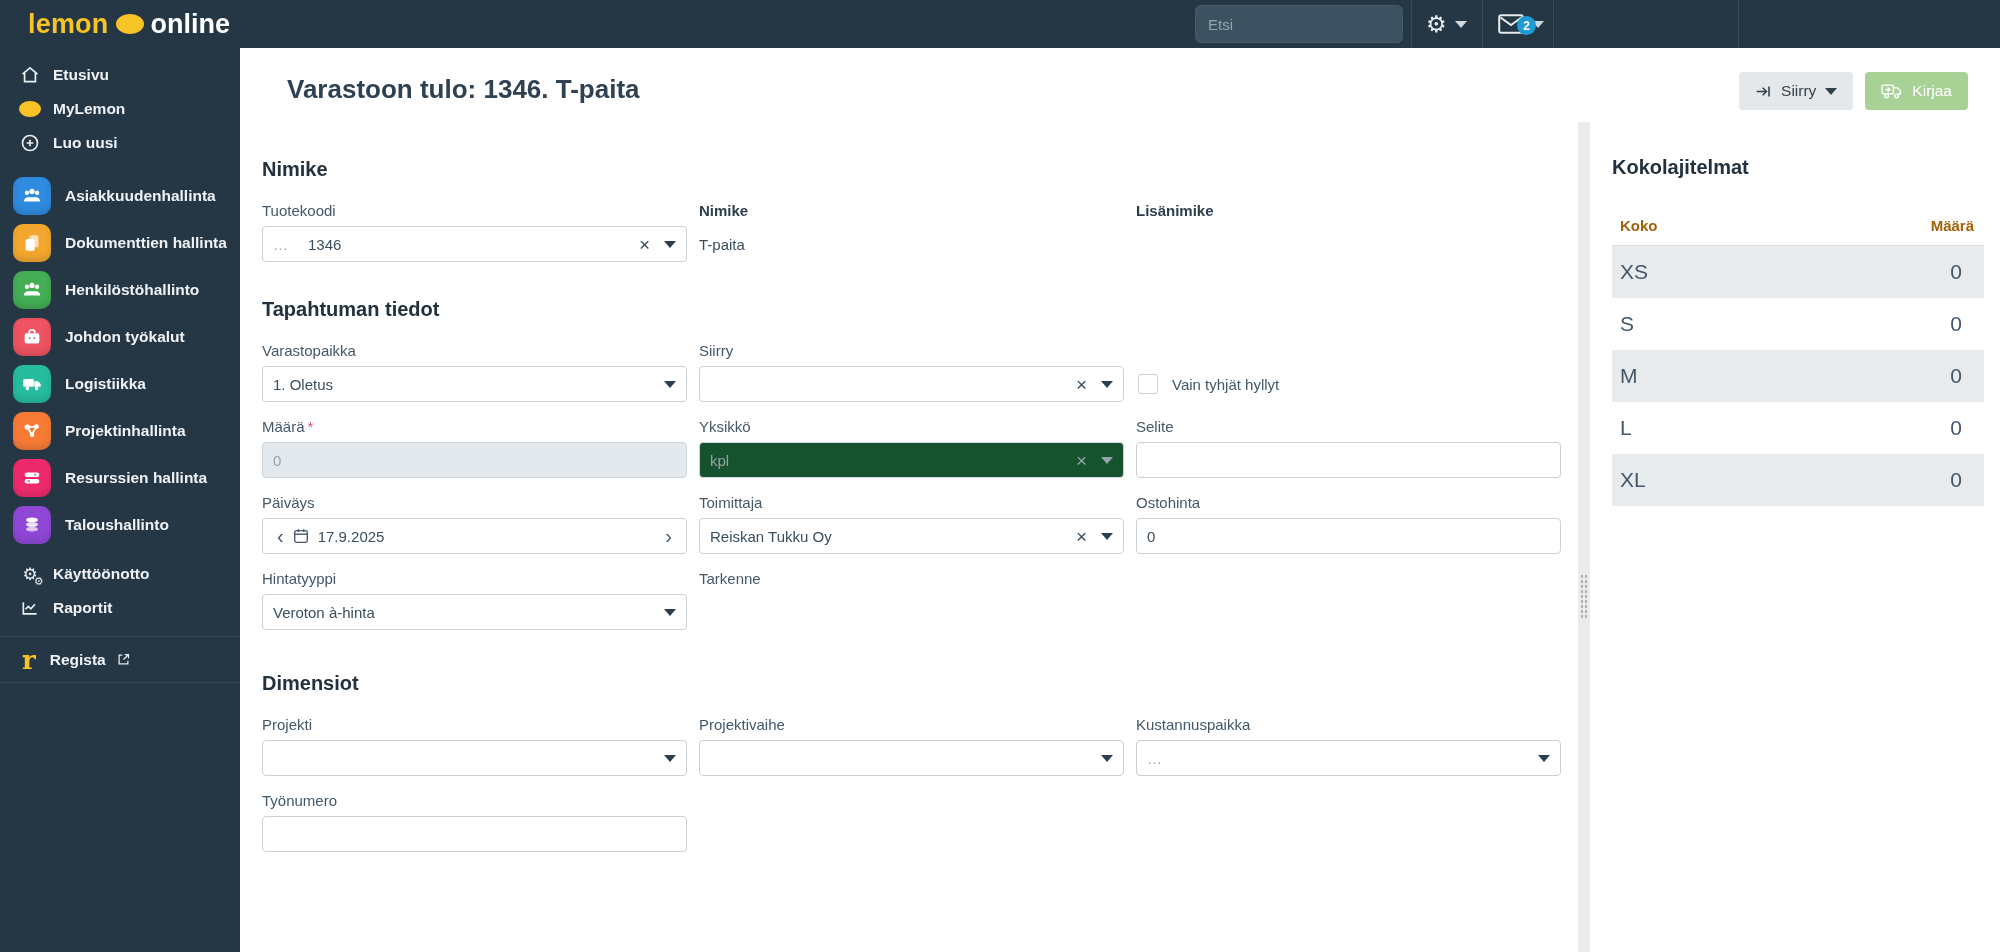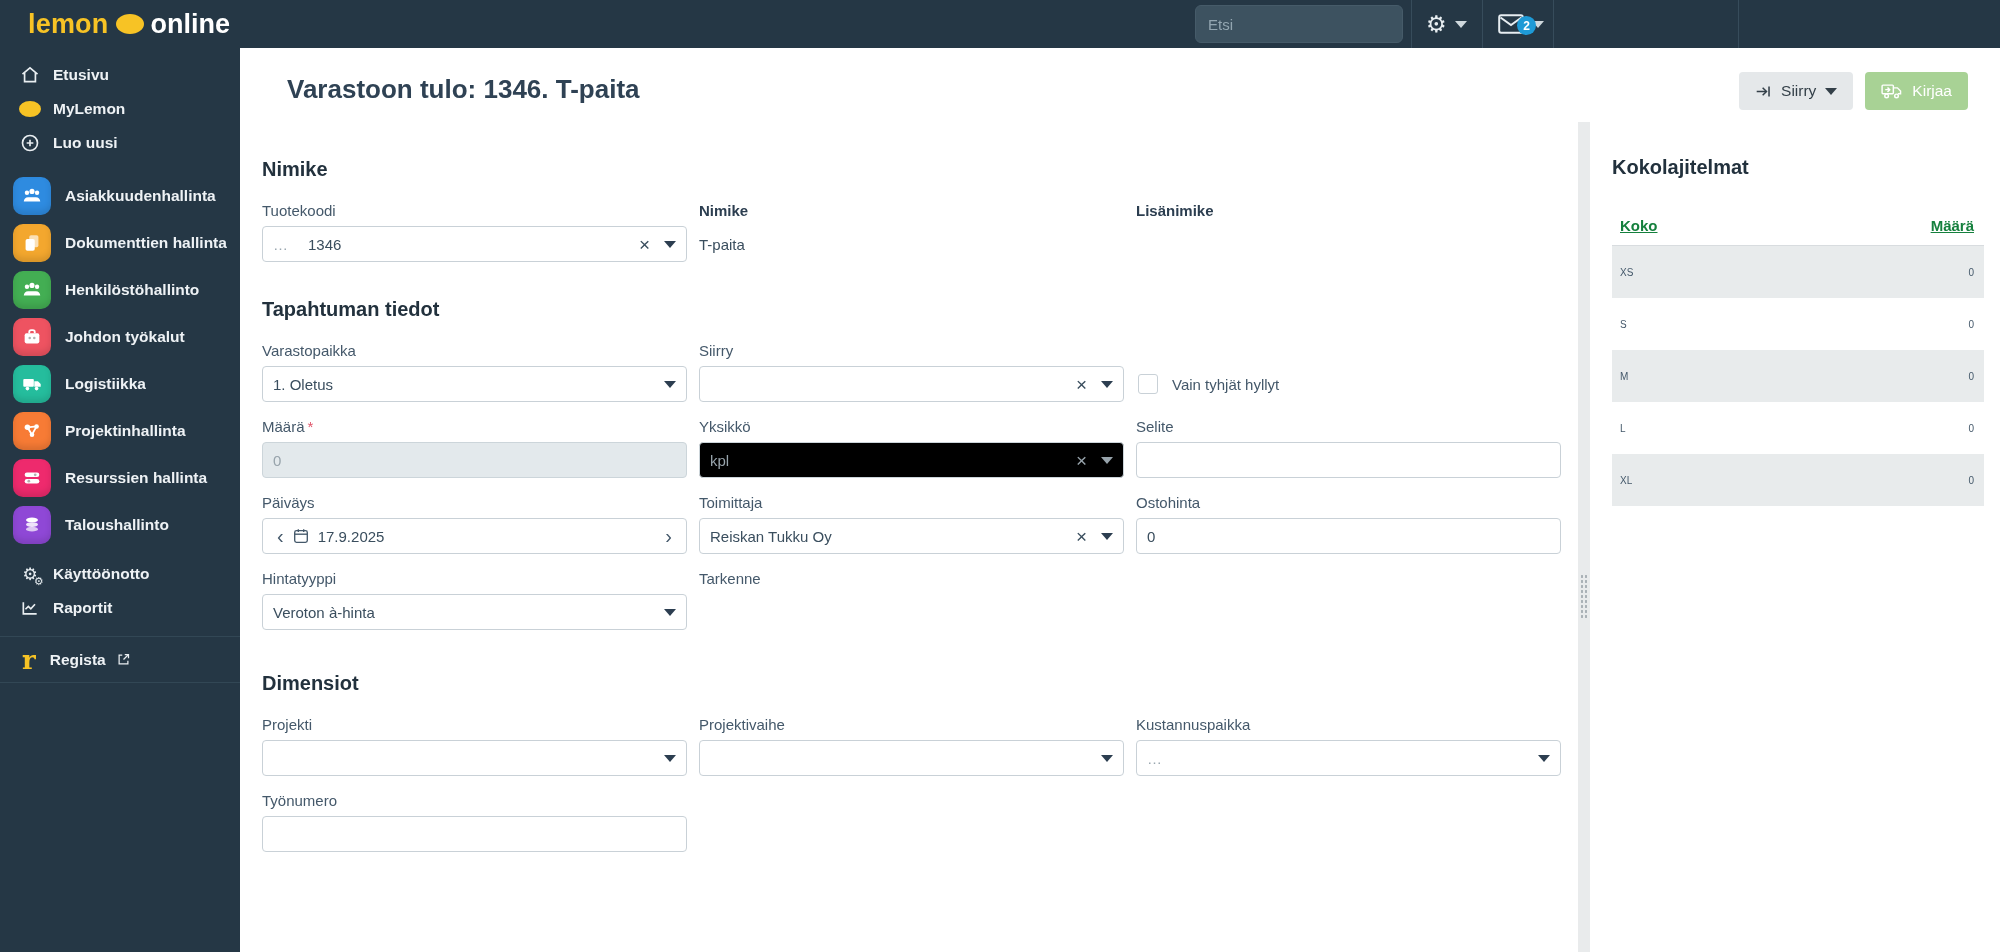--- a/index.html
+++ b/index.html
@@ -56,21 +56,21 @@
   
   .form-area { width:1338px; padding:36px 0 0 22px; }
   h2.section { font-size:20px; font-weight:bold; color:#22313d; margin:0 0 21px 0; }
   h2.section.later { margin-top:36px; }
   h2.dim { margin-top:42px; }
   .row { display:grid; grid-template-columns:425px 425px 425px; column-gap:12px; margin-bottom:16px; }
   .field label { display:block; font-size:15px; color:#44586a; margin-bottom:7px; }
   .req { color:#e0556a; margin-left:3px; }
   .control { height:36px; border:1px solid #c9d1d7; border-radius:4px; background:#fff; display:flex;
     align-items:center; padding:0 10px; font-size:15px; color:#3a4e5e; cursor:pointer; }
-  .control.disabled { background:#000000; color:#97a3ab; cursor:default; border-color:#ccd5da; }
+  .control.disabled { background:#14532d; color:#97a3ab; cursor:default; border-color:#ccd5da; }
   .control .grow { flex:1; }
   .ellipsis-pre { color:#9aa7b0; margin-right:18px; letter-spacing:2px; }
   .clear-x { color:#3a4e5e; font-size:19px; margin:0 14px 0 8px; line-height:1; }
   .control.disabled .clear-x { color:#97a3ab; }
   .dd-caret { width:0; height:0; border-left:6px solid transparent; border-right:6px solid transparent;
     border-top:7px solid #2c3e50; }
   .control.disabled .dd-caret { border-top-color:#97a3ab; }
   input.text-input { width:100%; height:36px; border:1px solid #c9d1d7; border-radius:4px; padding:0 10px;
     font-size:15px; color:#3a4e5e; font-family:"Liberation Sans",sans-serif; outline:none; }
   input.text-input:disabled { background:#e3e9ec; color:#97a3ab; border-color:#ccd5da; }
@@ -86,23 +86,23 @@
   .splitter { width:12px; background:#e9ebec; position:relative; cursor:col-resize; }
   .splitter .grip { position:absolute; left:2px; top:452px; width:8px; height:46px;
     background-image:radial-gradient(circle, #a9b1b6 1.1px, transparent 1.4px); background-size:4px 5px; }
 
   
   .side-panel { flex:1; padding:34px 16px 0 22px; }
   .side-panel h2 { font-size:20px; font-weight:bold; color:#22313d; }
   .ktable { margin-top:27px; }
   .khead { display:flex; justify-content:space-between; align-items:center; height:40px;
     border-bottom:1px solid #d8dcdf; padding:0 10px 0 8px; }
-  .khead span { font-size:15px; font-weight:bold; color:#15803d; text-decoration:underline; cursor:pointer; }
-  .krow { display:flex; justify-content:space-between; align-items:center; height:52px; padding:0 10px 0 8px;
-    font-size:10px; color:#44586a; cursor:pointer; }
+  .khead span { font-size:15px; font-weight:bold; color:#a16207; cursor:pointer; }
+  .krow { display:flex; justify-content:space-between; align-items:center; height:52px; padding:0 22px 0 8px;
+    font-size:21px; color:#44586a; cursor:pointer; }
   .krow:nth-child(even) { background:#e8ebec; }
 
   svg { display:block; }
 </style>
 </head>
 <body>
 
 <div class="topbar">
   <div class="logo">
     <span class="l1">lemon</span>

